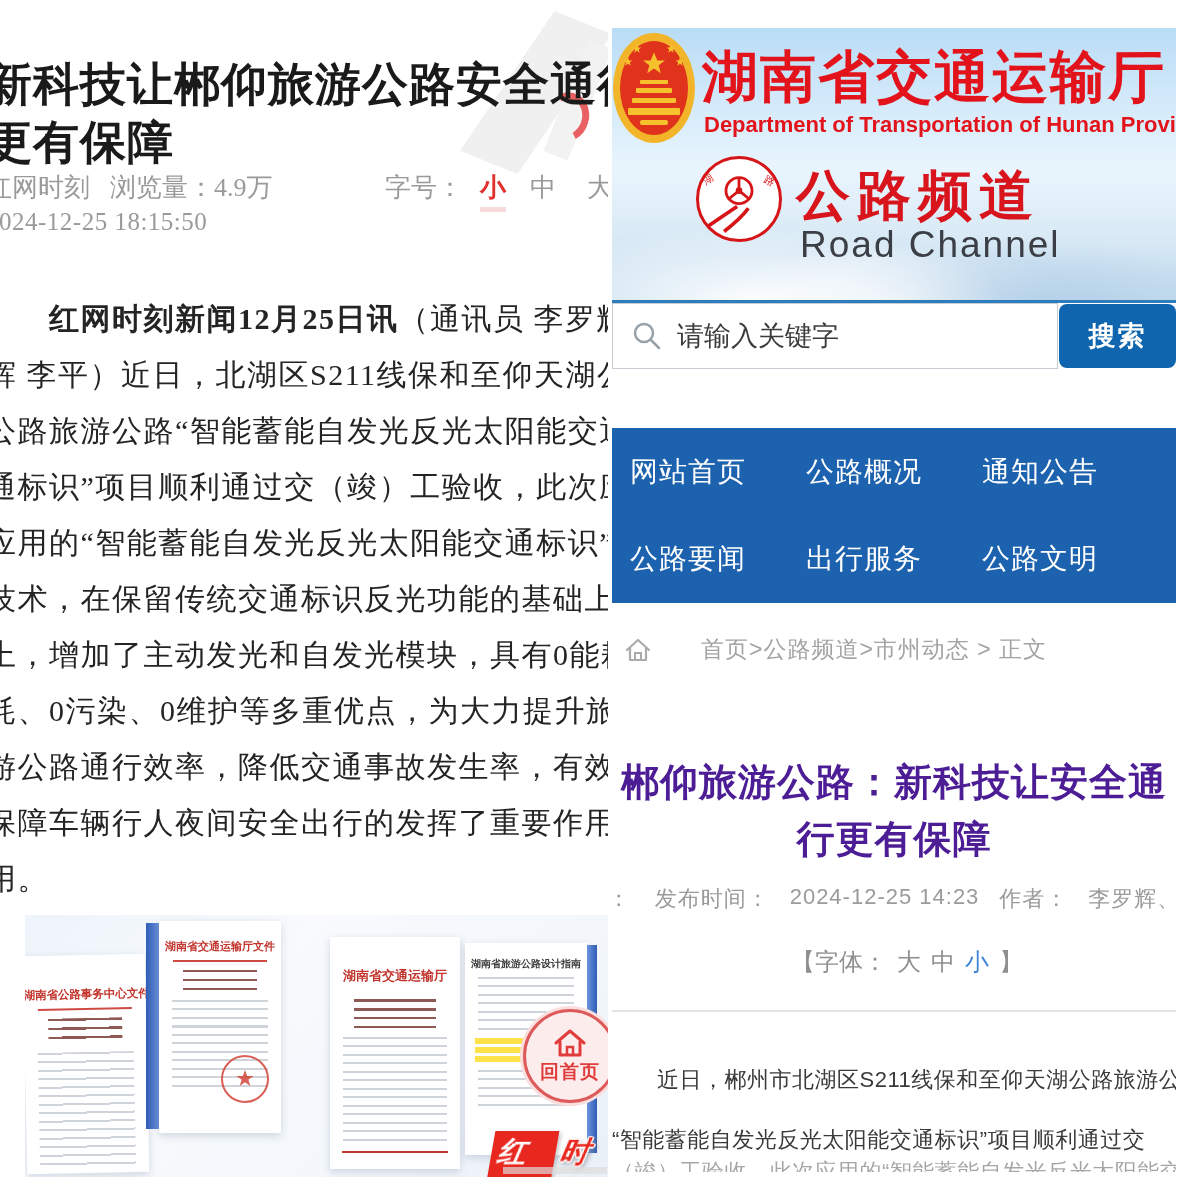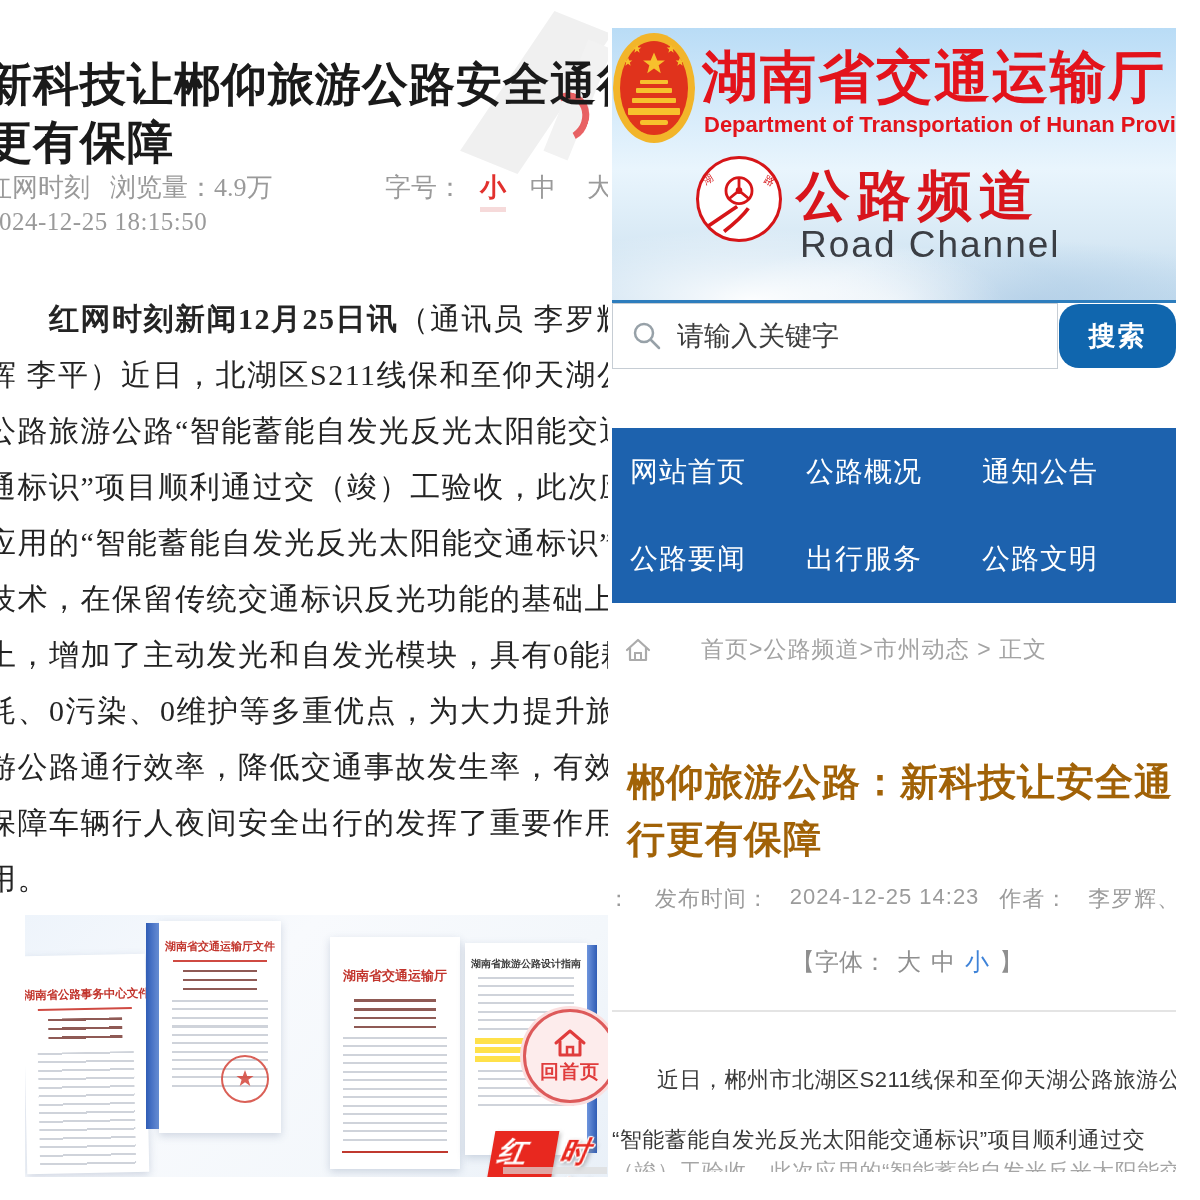--- a/index.html
+++ b/index.html
@@ -87,30 +87,30 @@
   .channel-cn{position:absolute;left:184px;top:132px;font-size:54px;font-weight:700;color:#d8151c;
         letter-spacing:7px;white-space:nowrap;}
   .channel-en{position:absolute;left:188px;top:196px;font-size:37px;font-weight:500;color:#3b3e44;
         letter-spacing:2px;white-space:nowrap;}
   .search-row{position:absolute;left:0;top:303px;width:564px;height:68px;}
   .search-box{position:absolute;left:0;top:0;width:444px;height:64px;background:#fff;
         border:1px solid #c6cdd4;display:flex;align-items:center;cursor:text;}
   .search-box svg{margin-left:18px;}
   .search-ph{font-size:27px;color:#3c3c3c;margin-left:14px;}
   .search-btn{position:absolute;left:447px;top:1px;width:117px;height:64px;background:#1066ae;border:none;
-        border-radius:20px;color:#fff;font-size:27px;font-weight:700;letter-spacing:2px;cursor:pointer;
+        border-radius:8px;color:#fff;font-size:27px;font-weight:700;letter-spacing:2px;cursor:pointer;
         font-family:"Liberation Sans",sans-serif;}
   .nav{position:absolute;left:0;top:428px;width:564px;height:175px;background:#1d62ae;
         display:grid;grid-template-columns:176px 176px 176px;grid-template-rows:1fr 1fr;
         padding-left:18px;box-sizing:border-box;align-items:center;}
   .nav-item{color:#fff;font-size:28px;letter-spacing:1px;cursor:pointer;white-space:nowrap;}
   .crumb{position:absolute;left:12px;top:634px;display:flex;align-items:center;gap:37px;}
   .crumb-text{font-size:23px;color:#a3a3a3;margin-left:12px;letter-spacing:1px;}
-  .ra-title{position:absolute;left:15px;top:722px;width:564px;text-align:left;font-size:38px;font-weight:700;
-        color:#a16207;line-height:57px;letter-spacing:1px;}
+  .ra-title{position:absolute;left:0;top:722px;width:564px;text-align:center;font-size:38px;font-weight:700;
+        color:#4c1d95;line-height:57px;letter-spacing:1px;}
   .ra-meta{position:absolute;left:0;top:884px;width:564px;display:flex;justify-content:center;
         font-size:22px;color:#9b9b9b;letter-spacing:1px;white-space:nowrap;}
   .ra-meta .g1{margin-left:24px;} .ra-meta .g2{margin-left:20px;}
   .ra-fontbar{position:absolute;left:13px;top:946px;width:564px;text-align:center;font-size:24px;color:#8f8f8f;}
   .ra-fontbar span{margin:0 5px;}
   .ra-font-sm{color:#3f83d8;cursor:pointer;} .ra-font-md,.ra-font-lg{cursor:pointer;}
   .ra-divider{position:absolute;left:0;top:1010px;width:564px;height:2px;background:#e4e4e4;}
   .ra-body{position:absolute;left:0;top:1050px;width:564px;font-size:22px;color:#3a3a3a;line-height:60px;
         letter-spacing:.5px;}
   .ra-body .ln{white-space:nowrap;overflow:hidden;}

